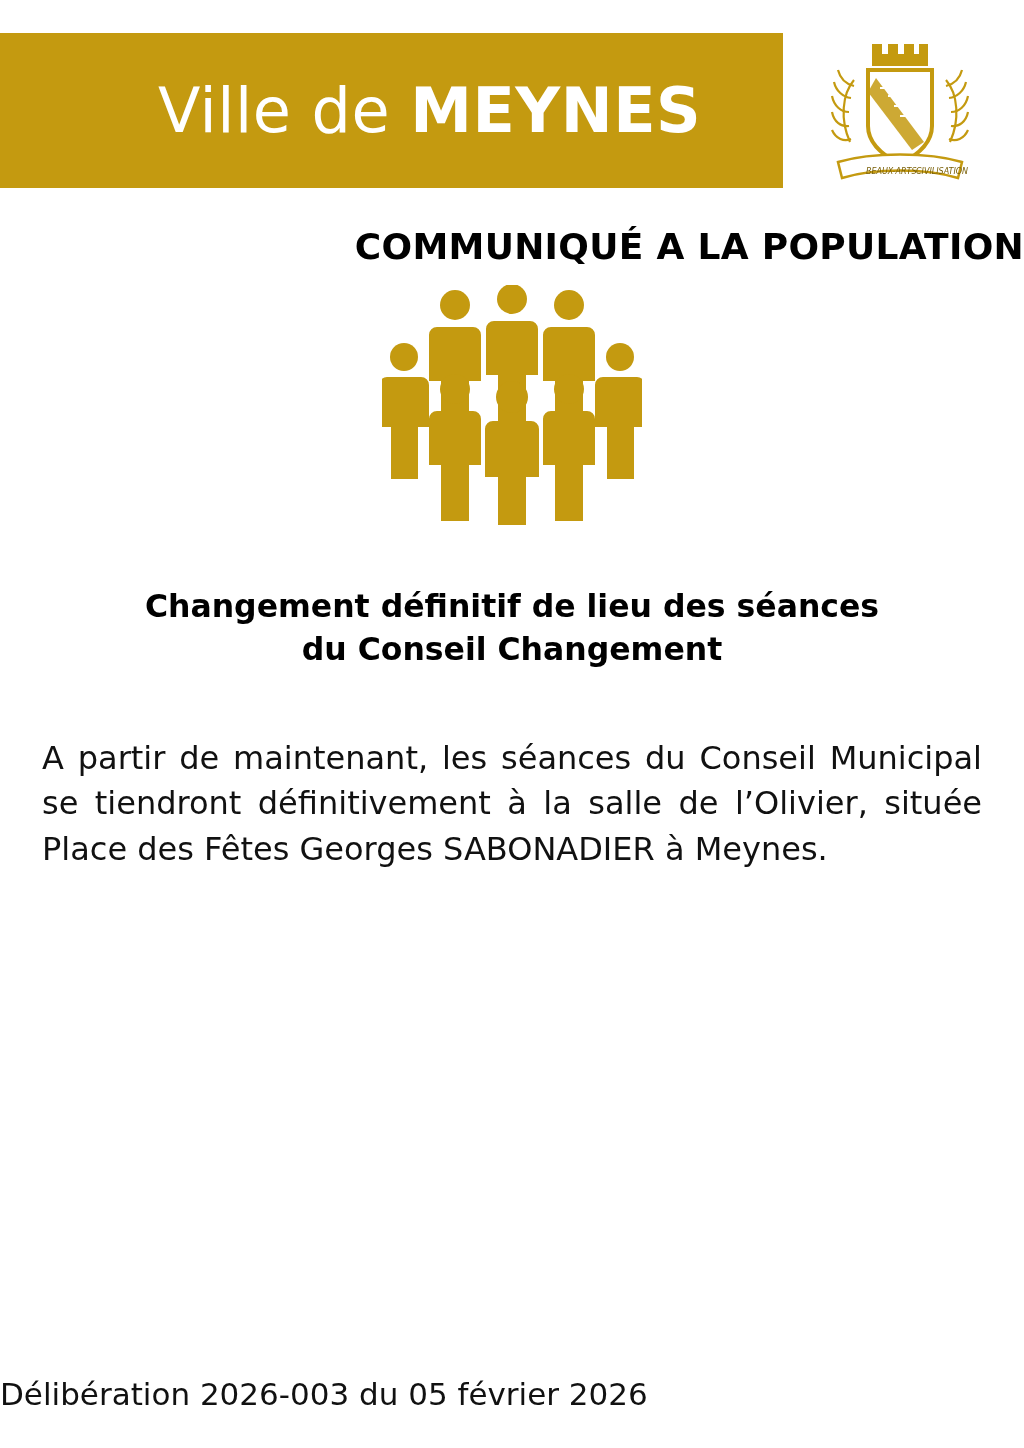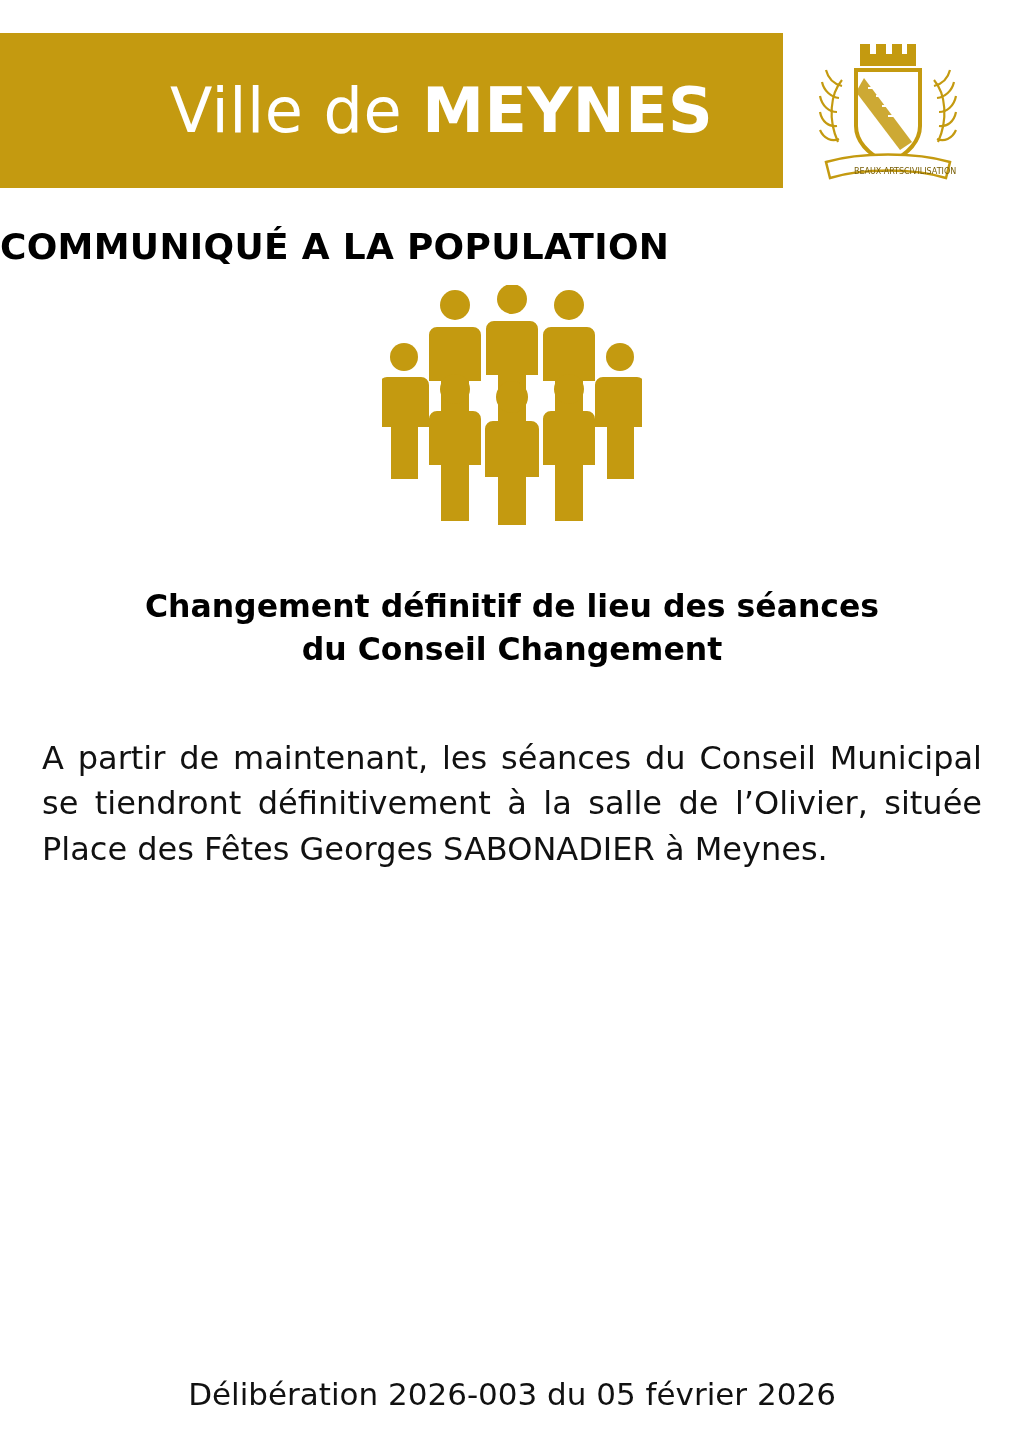--- a/index.html
+++ b/index.html
@@ -33,38 +33,38 @@
   }
   .header-title {
     color: #ffffff;
     font-family: "DejaVu Sans", sans-serif;
     font-size: 62px;
     font-weight: bold;
     letter-spacing: 0.5px;
     padding-left: 158px;
     line-height: 1;
     white-space: nowrap;
-    margin-left: 12px;
   }
   .header-title .light {
     font-weight: normal;
   }
 
   
   .crest {
     position: absolute;
-    right: 56px;
+    right: 44px;
     top: 34px;
     width: 160px;
     height: 155px;
+    font-style: italic;
   }
 
   
   .communique {
-    text-align: left;
+    text-align: right;
     font-size: 36px;
     font-weight: bold;
     letter-spacing: 0.3px;
     margin-top: 36px;
     color: #000000;
   }
 
   
   .people-wrap {
     display: flex;
@@ -102,21 +102,20 @@
   .body-text p:last-child {
     margin-bottom: 0;
   }
 
   
   .footer {
     position: absolute;
     left: 0;
     right: 0;
     bottom: 36px;
-    text-align: center;
     font-size: 31px;
     color: #111111;
   }
 </style>
 </head>
 <body>
 
 <div class="header">
 
   <div class="header-band">

